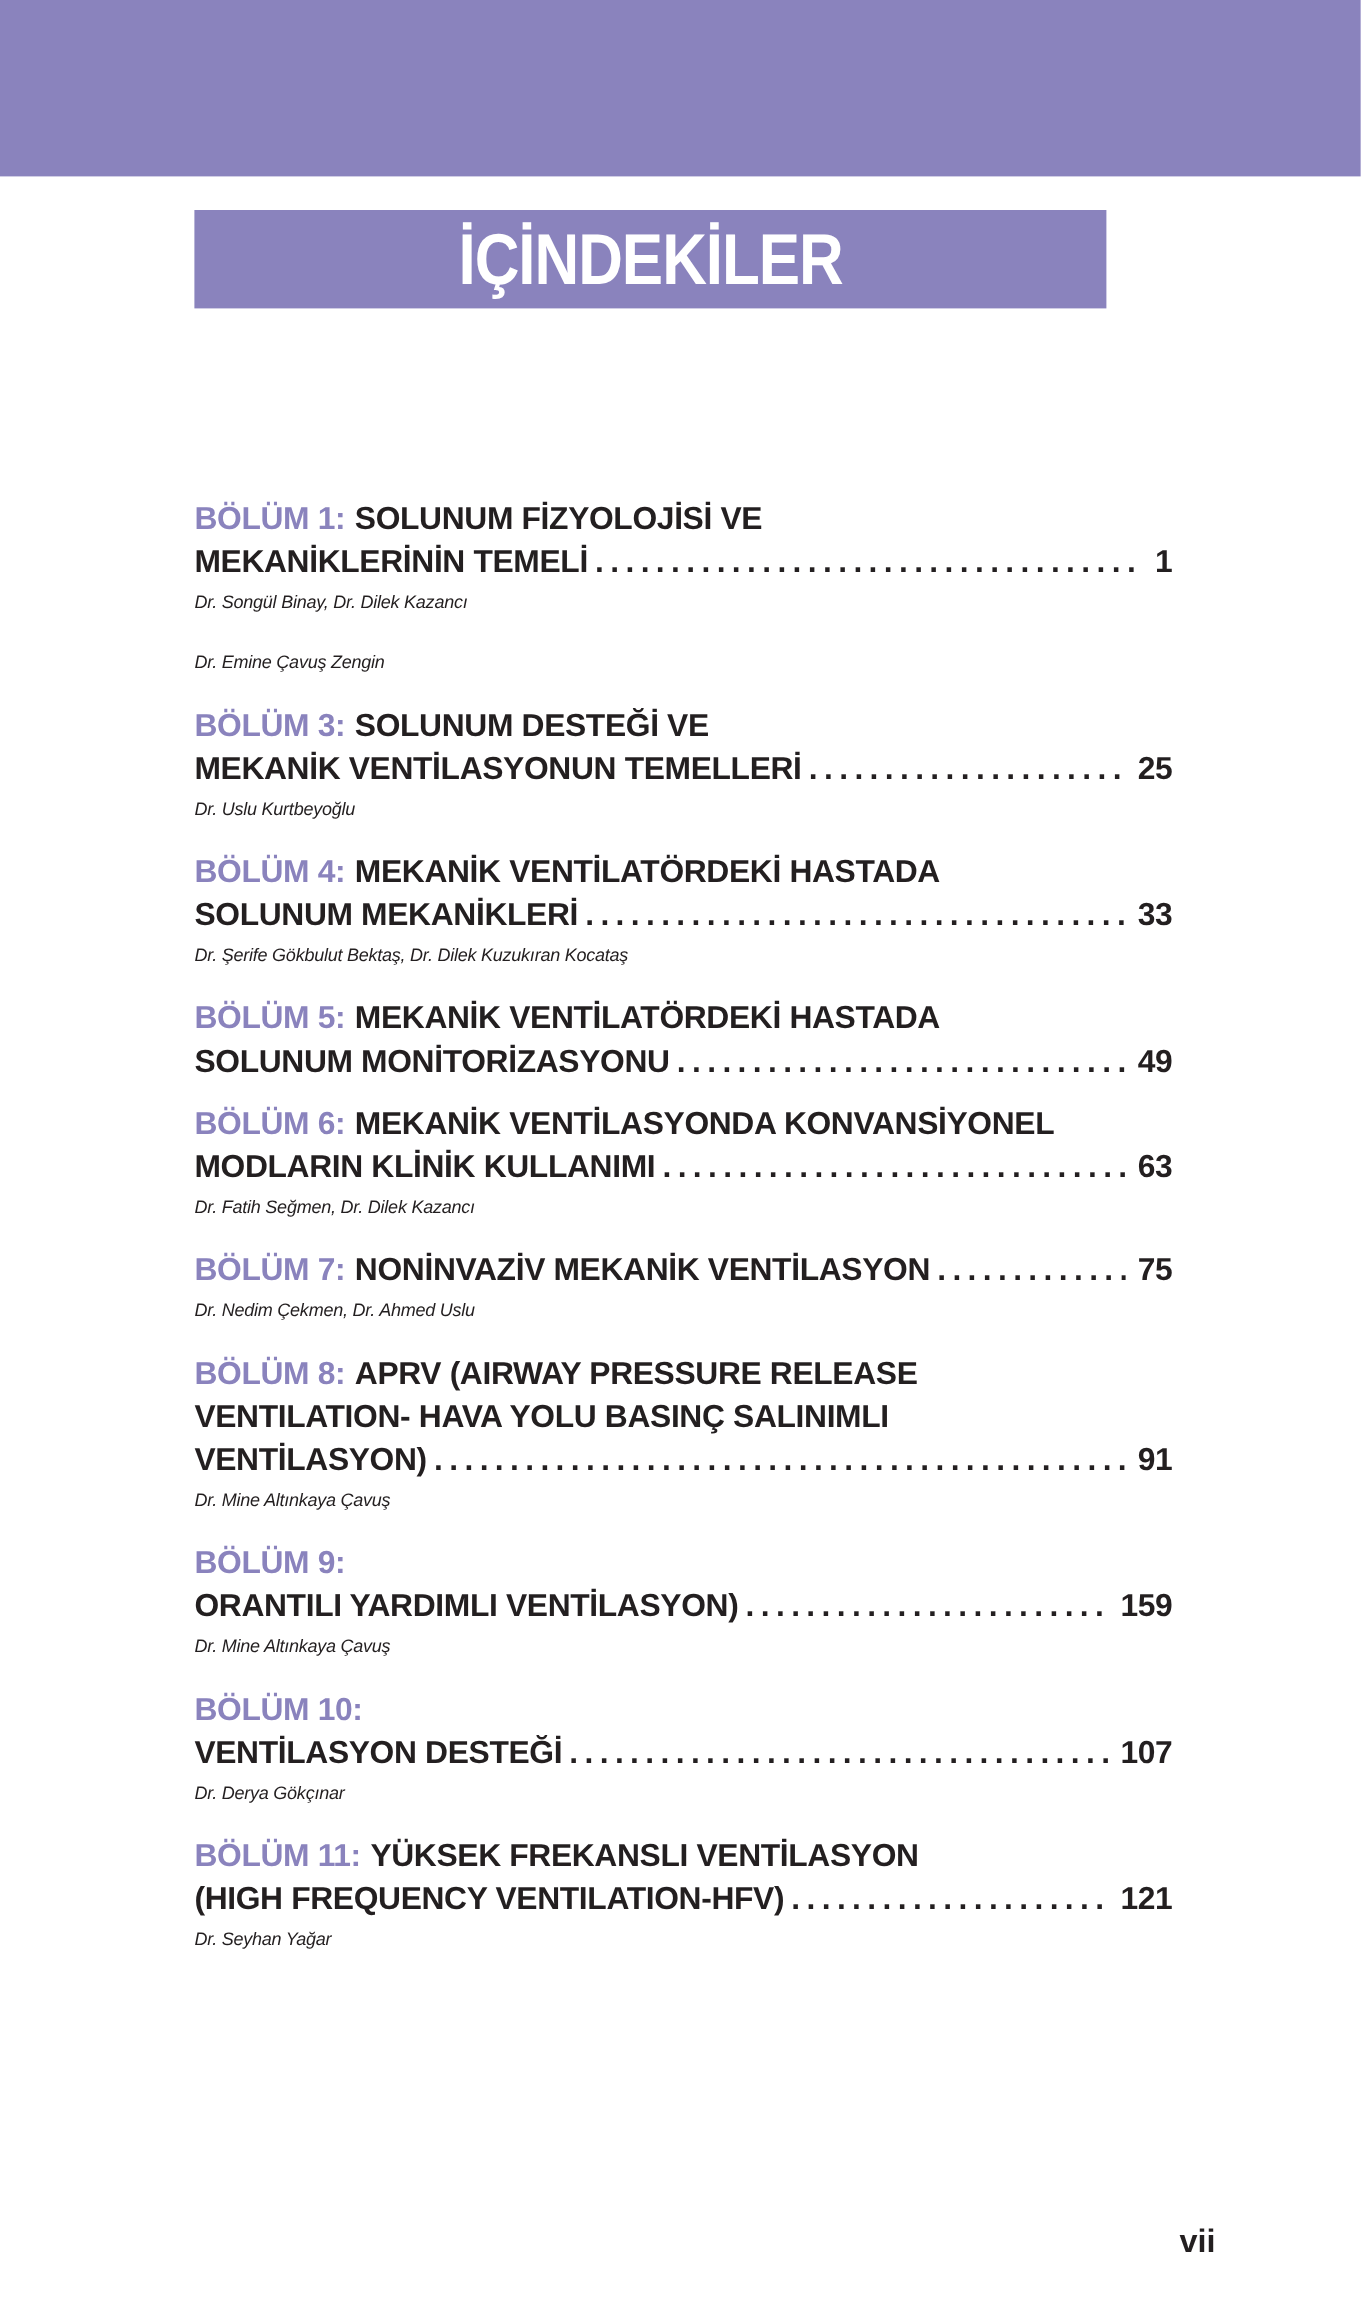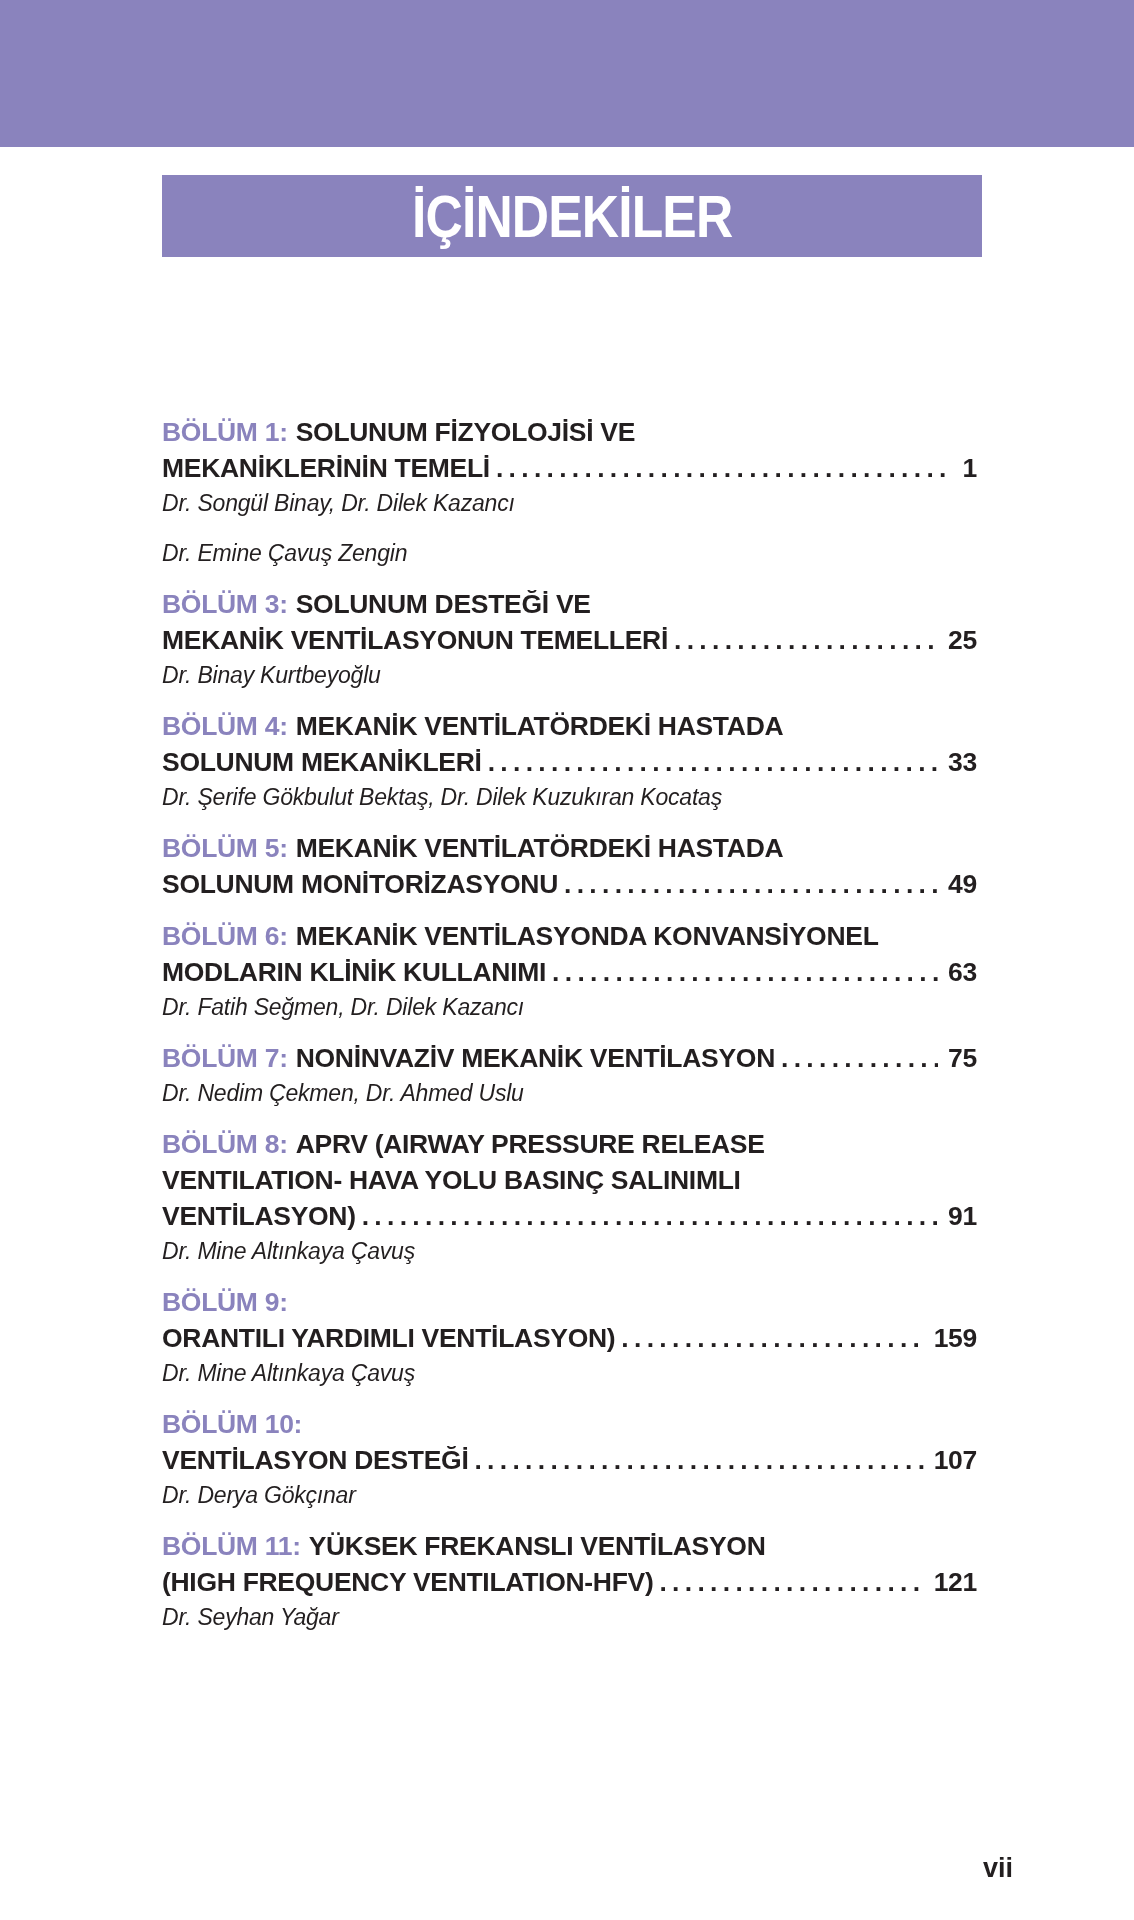--- a/index.html
+++ b/index.html
@@ -6,21 +6,21 @@
     body {
       width: 1134px; height: 1920px; position: relative; overflow: hidden;
       background: #ffffff;
       font-family: "Liberation Sans", sans-serif;
     }
     .top-band {
       position: absolute; left: 0; top: 0; width: 1134px; height: 147px;
       background: #8a83bd;
     }
     .title-box {
-      position: absolute; left: 162px; top: 175px; width: 820px; height: 82px;
+      position: absolute; left: 162px; top: 175px; width: 760px; height: 82px;
       background: #8a83bd;
       display: flex; align-items: center; justify-content: center;
     }
     .title-box h1 {
       margin: 0; color: #ffffff; font-weight: bold;
       font-family: "Liberation Sans", sans-serif;
       font-size: 60px; letter-spacing: -1px;
       transform: scaleX(0.86); transform-origin: center;
     }
     .toc {
@@ -36,21 +36,21 @@
     .label { color: #8a83bd; margin-right: 8px; }
     .dots {
       flex: 1; overflow: hidden; margin: 0 10px 0 6px;
       font-weight: bold; letter-spacing: 5.3px; color: #231f20;
     }
     .dots::before {
       content: "..................................................................................................................................";
     }
     .page { text-align: right; }
     .author {
-      font-style: italic; font-size: 23px; color: #231f20;
+      font-style: italic; font-size: 15px; color: #231f20;
       line-height: 34px; letter-spacing: -0.2px;
     }
     .folio {
       position: absolute; right: 121px; top: 1853px;
       font-size: 27px; font-weight: bold; color: #231f20;
     }
   </style>
 </head>
 <body>
 
@@ -79,21 +79,21 @@
     <div class="entry">
       <div class="line">
         <span class="label">BÖLÜM 3:</span>
         <span>SOLUNUM DESTEĞİ VE</span>
       </div>
       <div class="line">
         <span>MEKANİK VENTİLASYONUN TEMELLERİ</span>
         <span class="dots"></span>
         <span class="page">25</span>
       </div>
-      <div class="author">Dr. Binay Kurtbeyoğlu</div>
+      <div class="author">Dr. Uslu Kurtbeyoğlu</div>
     </div>
     <div class="entry">
       <div class="line">
         <span class="label">BÖLÜM 4:</span>
         <span>MEKANİK VENTİLATÖRDEKİ HASTADA</span>
       </div>
       <div class="line">
         <span>SOLUNUM MEKANİKLERİ</span>
         <span class="dots"></span>
         <span class="page">33</span>

